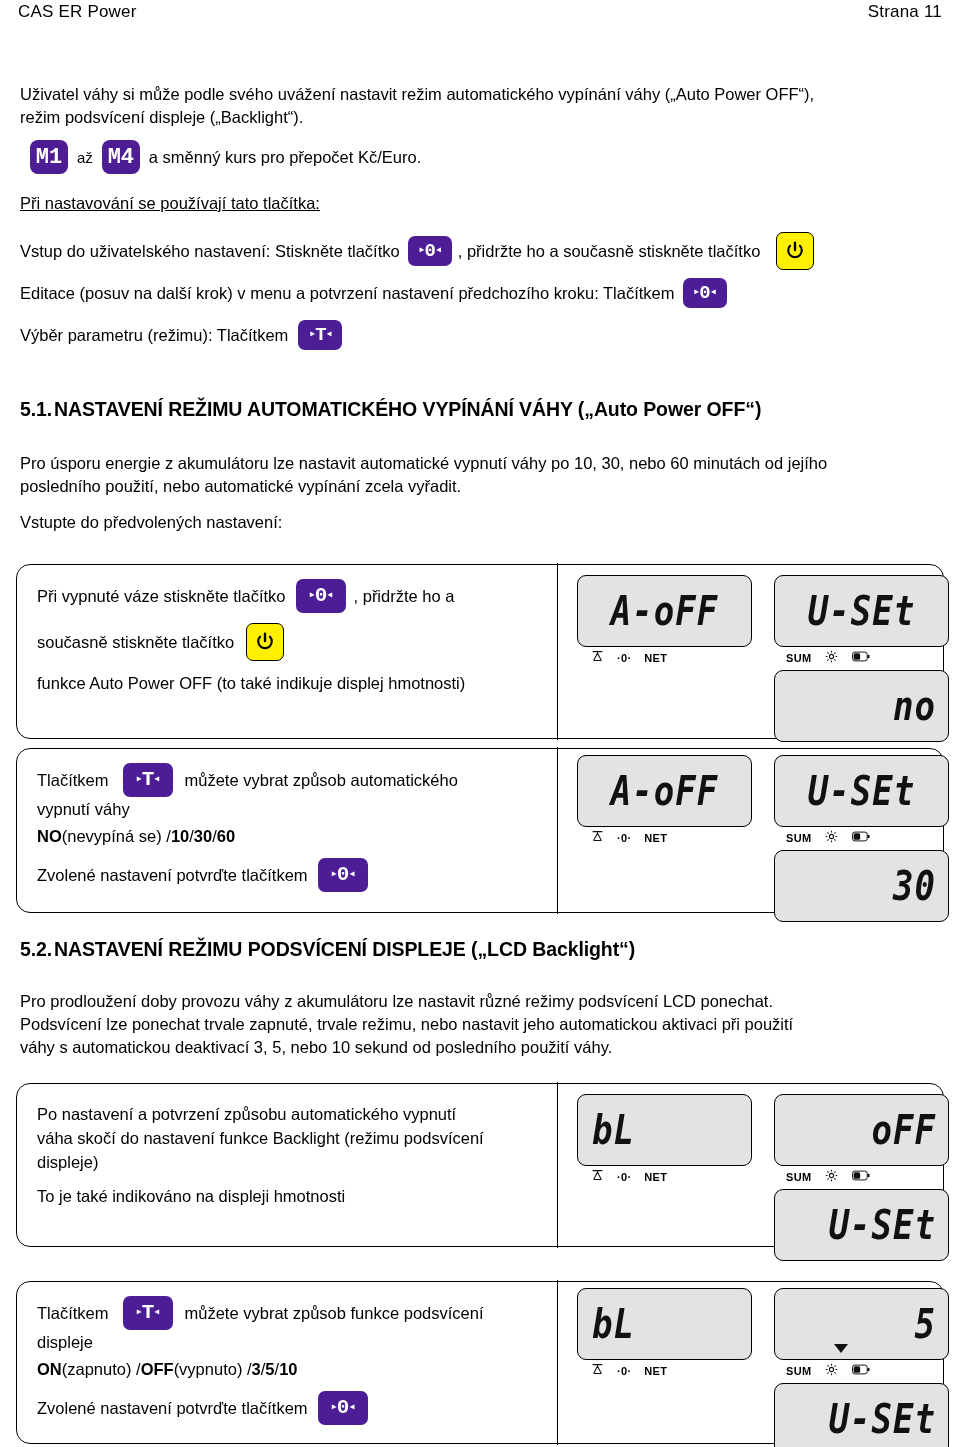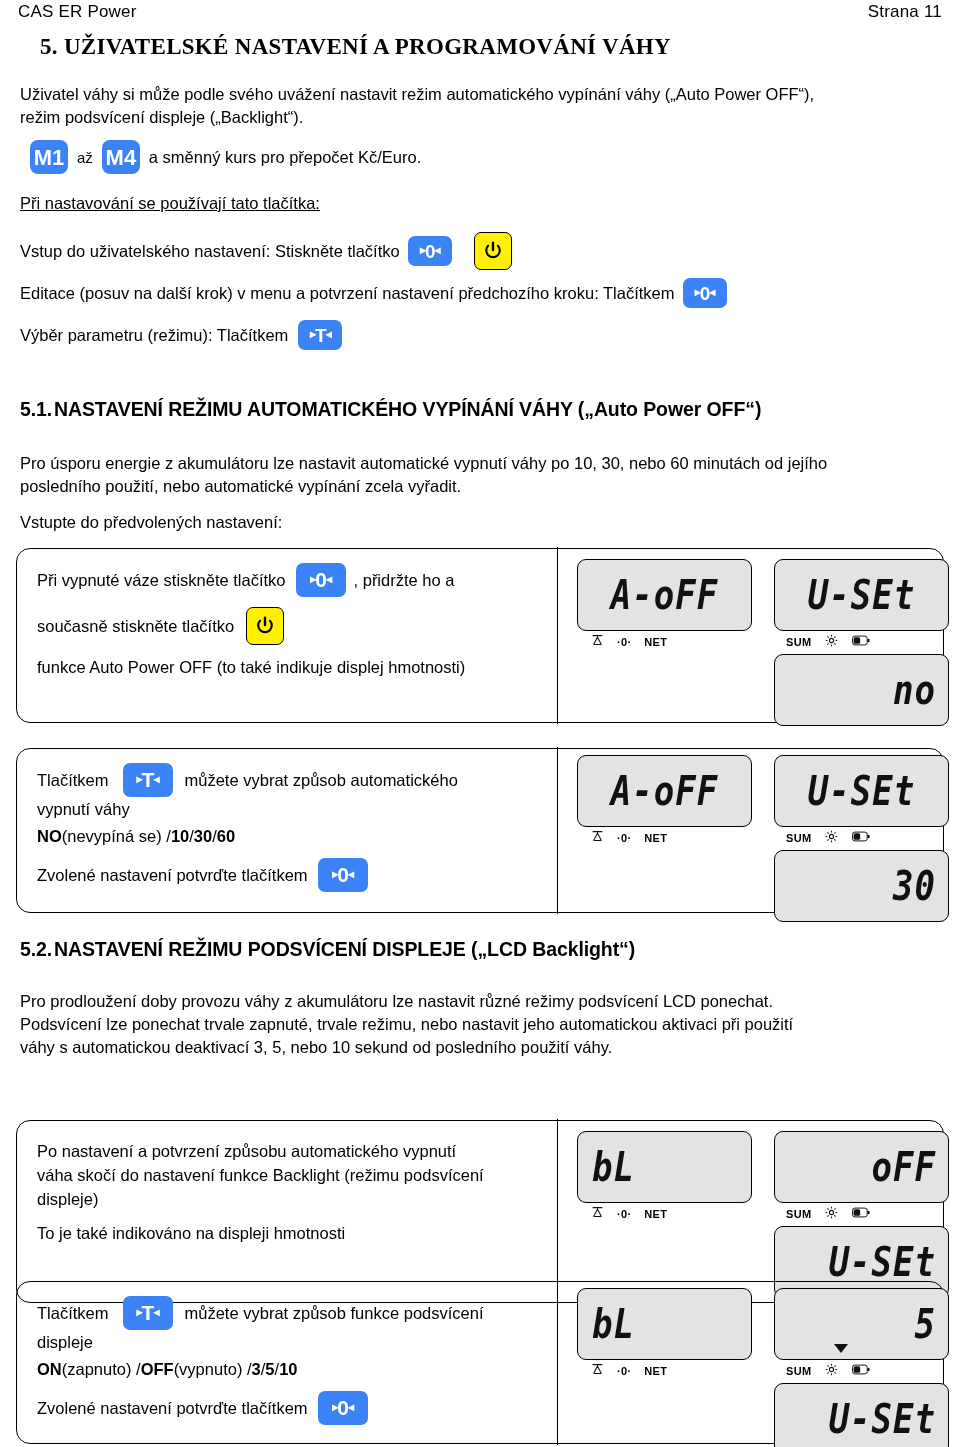--- a/index.html
+++ b/index.html
@@ -40,23 +40,23 @@
     font-size:16.5px;line-height:23px;
   }
   .p.wide{right:18px;}
 
   .inline-row{display:flex;align-items:center;flex-wrap:nowrap;}
   .inline-row > *{flex:0 0 auto;}
 
   
   .key{
     display:inline-flex;align-items:center;justify-content:center;
-    background:#3b82f6;color:#fff;border-radius:7px;
+    background:#4c1d95;color:#fff;border-radius:7px;
     font-weight:bold;vertical-align:middle;
-    font-family:Liberation Sans, sans-serif;
+    font-family:Liberation Mono, monospace;
   }
   .key-zero{width:44px;height:30px;font-size:19px;letter-spacing:-1px;}
   .key-zero.big{width:50px;height:34px;font-size:21px;}
   .key-t{width:44px;height:30px;font-size:19px;letter-spacing:-1px;}
   .key-t.big{width:50px;height:34px;font-size:21px;}
   .key-m{width:38px;height:34px;font-size:22px;border-radius:8px;}
   .arr{font-size:12px;line-height:1;position:relative;top:-1px;}
 
   .key-power{
     display:inline-flex;align-items:center;justify-content:center;
@@ -126,21 +126,20 @@
 </head>
 <body>
 
 <div class="page">
 
   <div class="hdr">
     <span>CAS ER Power</span>
     <span class="hdr-right">Strana 11</span>
   </div>
 
-  <div class="h1">5. UŽIVATELSKÉ NASTAVENÍ A PROGRAMOVÁNÍ VÁHY</div>
 
   <div class="p wide" style="top:83px;">
     <div>Uživatel váhy si může podle svého uvážení nastavit režim automatického vypínání váhy („Auto Power OFF“),</div>
     <div>režim podsvícení displeje („Backlight“).</div>
   </div>
 
   <div class="p" style="top:140px;">
     <div class="inline-row">
       <span class="key key-m" style="margin:0 9px 0 10px;">M1</span>
       <span style="font-size:15px;">až</span>
@@ -154,20 +153,21 @@
   </div>
 
   <div class="p" style="top:232px;">
     <div class="inline-row">
       <span>Vstup do uživatelského nastavení:  Stiskněte tlačítko</span>
       <span class="key key-zero" style="margin:0 6px 0 8px;">
         <span class="arr">▸</span>
           <span>0</span>
           <span class="arr">◂</span>
       </span>
+      <span>, přidržte ho a současně stiskněte tlačítko</span>
       <span class="key-power" style="margin-left:16px;">
         <svg width="22" height="22" viewBox="0 0 24 24">
           <path d="M12 3 v8" stroke="#000" stroke-width="2.6" stroke-linecap="round" fill="none"></path>
           <path d="M6.6 6.2 a7.4 7.4 0 1 0 10.8 0" stroke="#000" stroke-width="2.3" fill="none" stroke-linecap="round"></path>
         </svg>
       </span>
     </div>
   </div>
 
   <div class="p" style="top:278px;">
@@ -196,21 +196,21 @@
     <span class="num">5.1.</span><span>NASTAVENÍ REŽIMU AUTOMATICKÉHO VYPÍNÁNÍ VÁHY („Auto Power OFF“)</span>
   </div>
 
   <div class="p wide" style="top:452px;">
     <div>Pro úsporu energie z akumulátoru lze nastavit automatické vypnutí váhy po 10, 30, nebo 60 minutách od jejího</div>
     <div>posledního použití, nebo automatické vypínání zcela vyřadit.</div>
   </div>
 
   <div class="p" style="top:511px;">Vstupte do předvolených nastavení:</div>
 
-  <div class="panel" style="top:548px;height:175px;">
+  <div class="panel" style="top:564px;height:175px;">
     <div class="vdiv"></div>
 
     <div class="panel-text">
       <div class="ln">
         <span>Při vypnuté váze stiskněte tlačítko</span>
         <span class="key key-zero big" style="margin:0 8px 0 10px;">
           <span class="arr">▸</span>
             <span>0</span>
             <span class="arr">◂</span>
         </span>
@@ -355,21 +355,21 @@
   <div class="h2" style="top:938px;">
     <span class="num">5.2.</span><span>NASTAVENÍ REŽIMU PODSVÍCENÍ DISPLEJE („LCD Backlight“)</span>
   </div>
 
   <div class="p wide" style="top:990px;">
     <div>Pro prodloužení doby provozu váhy z akumulátoru lze nastavit různé režimy podsvícení LCD ponechat.</div>
     <div>Podsvícení lze ponechat trvale zapnuté, trvale režimu, nebo nastavit jeho automatickou aktivaci při použití</div>
     <div>váhy s automatickou deaktivací 3, 5, nebo 10 sekund od posledního použití váhy.</div>
   </div>
 
-  <div class="panel" style="top:1120px;height:183px;">
+  <div class="panel" style="top:1083px;height:164px;">
     <div class="vdiv"></div>
 
     <div class="panel-text" style="top:18px;">
       <div>Po nastavení a potvrzení způsobu automatického vypnutí</div>
       <div>váha skočí do nastavení funkce Backlight (režimu podsvícení</div>
       <div>displeje)</div>
       <div class="gap"></div>
       <div>To je také indikováno na displeji hmotnosti</div>
     </div>
 

